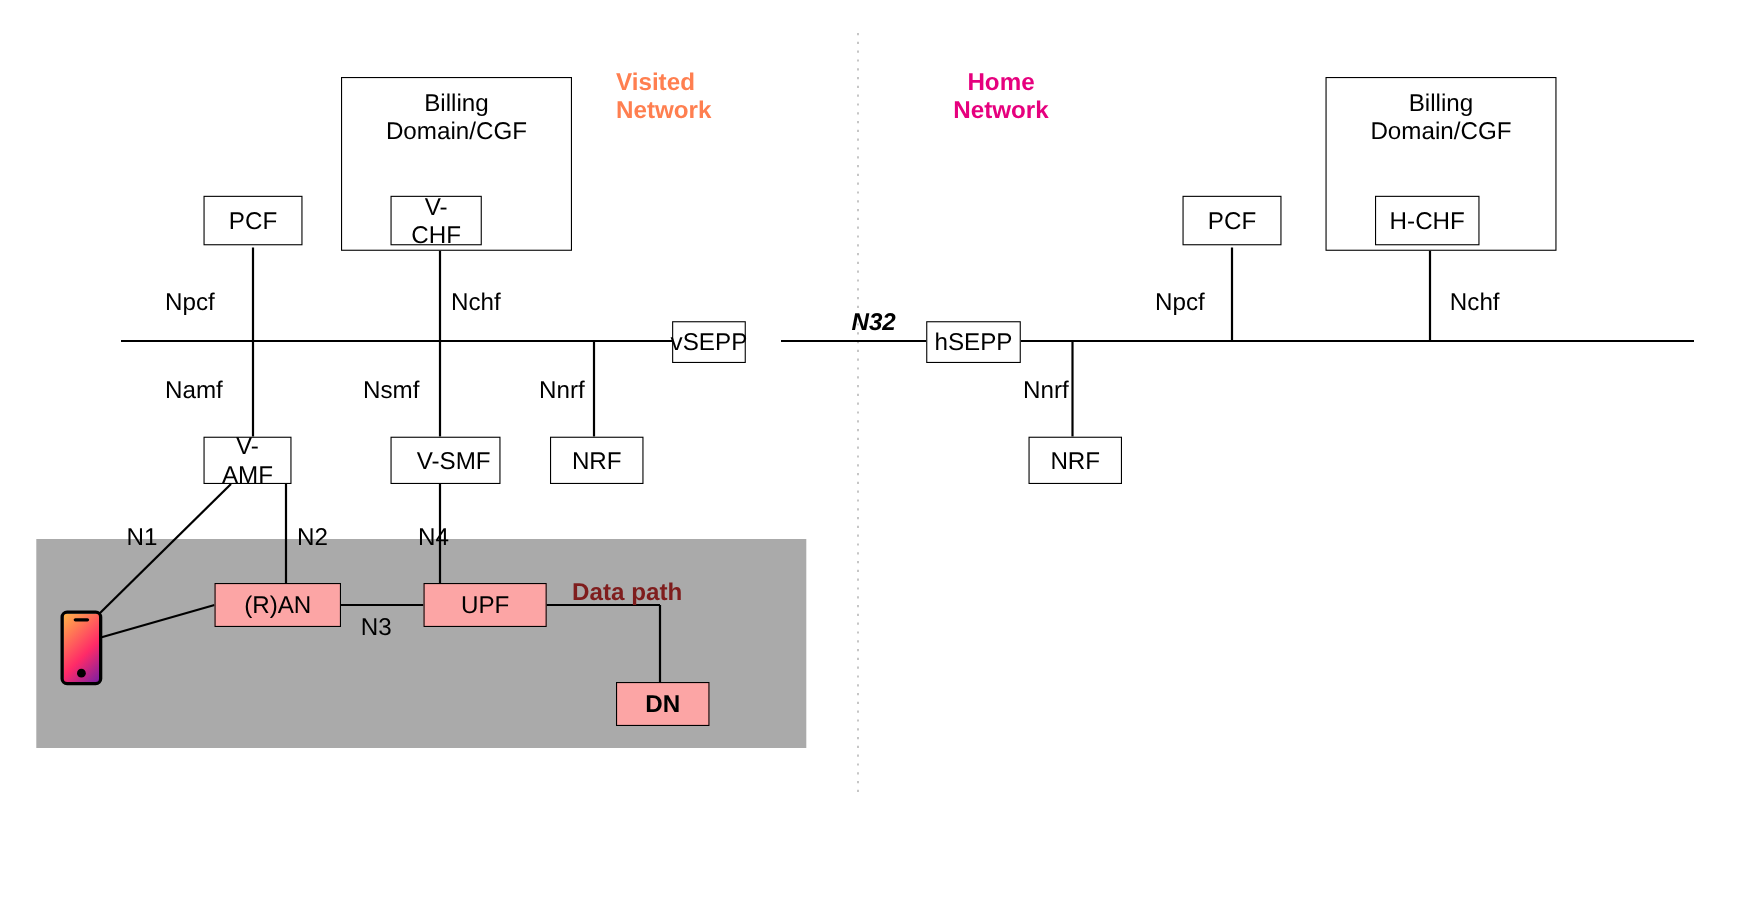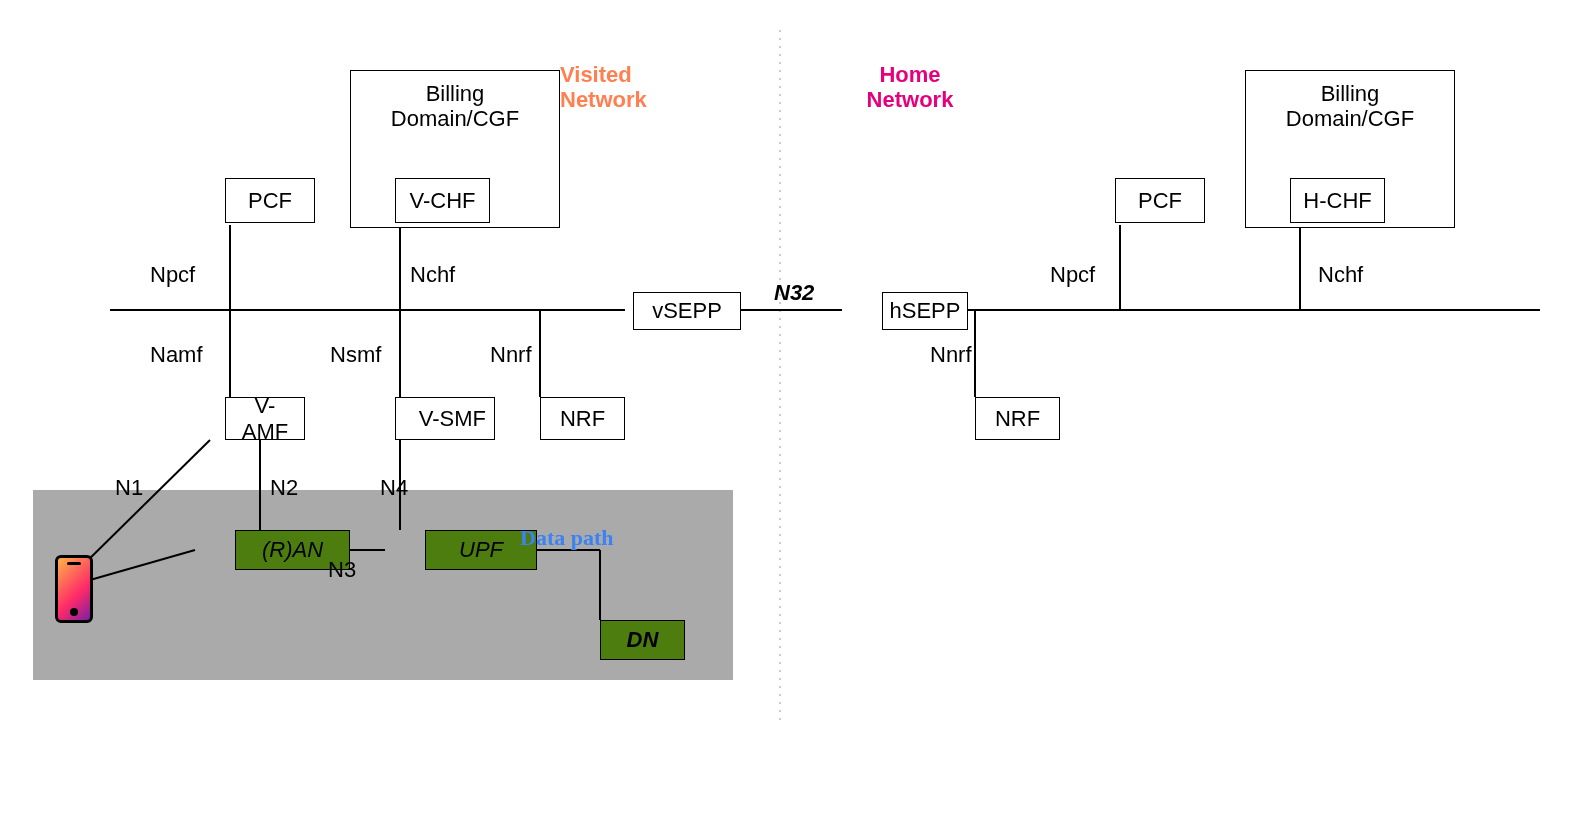--- a/index.html
+++ b/index.html
@@ -21,35 +21,33 @@
     position: absolute;
     border: 1.5px solid #000;
     background: #fff;
     display: flex;
     align-items: center;
     justify-content: center;
     text-align: center;
     line-height: 1.15;
     box-sizing: border-box;
     padding: 4px 8px;
-    margin-left: 40px;
   }
   .greybox {
-    background: #4d7c0f;
-    font-style: italic;
+    background: #fca5a5;
   }
   .label {
     position: absolute;
     background: transparent;
     white-space: pre;
   }
   .bold { font-weight: 700; }
   .visited-title { color: #ff7f50; font-weight: 700; text-align:left; line-height:1.15; }
   .home-title { color: #e6007e; font-weight: 700; text-align:center; line-height:1.15; }
-  .datapath { color: #3b82f6; font-weight: 700; font-family: Liberation Serif, serif; }
+  .datapath { color: #7f1d1d; font-weight: 700; }
   svg.lines {
     position: absolute;
     left: 0; top: 0;
     width: 1584px;
     height: 824px;
     pointer-events: none;
   }
   .datapanel {
     position: absolute;
     background: #aaaaaa;
@@ -129,39 +127,39 @@
     <line x1="470" y1="550" x2="600" y2="550" stroke="#000" stroke-width="2"></line>
     <line x1="600" y1="550" x2="600" y2="620" stroke="#000" stroke-width="2"></line>
   </svg>
 
   <div class="label visited-title" style="left:560px; top:62px; width:160px;">Visited<br>Network</div>
   <div class="label home-title" style="left:830px; top:62px; width:160px;">Home<br>Network</div>
 
   <div class="box" style="left:310px; top:70px; width:210px; height:158px; align-items:flex-start; padding-top:10px;">
     <span>Billing<br>Domain/CGF</span>
   </div>
-  <div class="box" style="left:355px; top:178px; width:95px; height:45px;">
+  <div class="box" style="left:355px; top:178px; width:83px; height:45px;">
     <span>V-CHF</span>
   </div>
 
   <div class="box" style="left:185px; top:178px; width:90px; height:45px;">
     <span>PCF</span>
   </div>
 
   <div class="box" style="left:185px; top:397px; width:80px; height:43px;">
     <span>V-AMF</span>
   </div>
   <div class="box" style="left:355px; top:397px; width:100px; height:43px;justify-content:flex-end;">
     <span>V-SMF</span>
   </div>
   <div class="box" style="left:500px; top:397px; width:85px; height:43px;">
     <span>NRF</span>
   </div>
 
-  <div class="box" style="left:593px; top:292px; width:108px; height:38px;">
+  <div class="box" style="left:611px; top:292px; width:67px; height:38px;">
     <span>vSEPP</span>
   </div>
 
   <div class="box" style="left:842px; top:292px; width:86px; height:38px;">
     <span>hSEPP</span>
   </div>
   <div class="box" style="left:935px; top:397px; width:85px; height:43px;">
     <span>NRF</span>
   </div>
   <div class="box" style="left:1075px; top:178px; width:90px; height:45px;">

